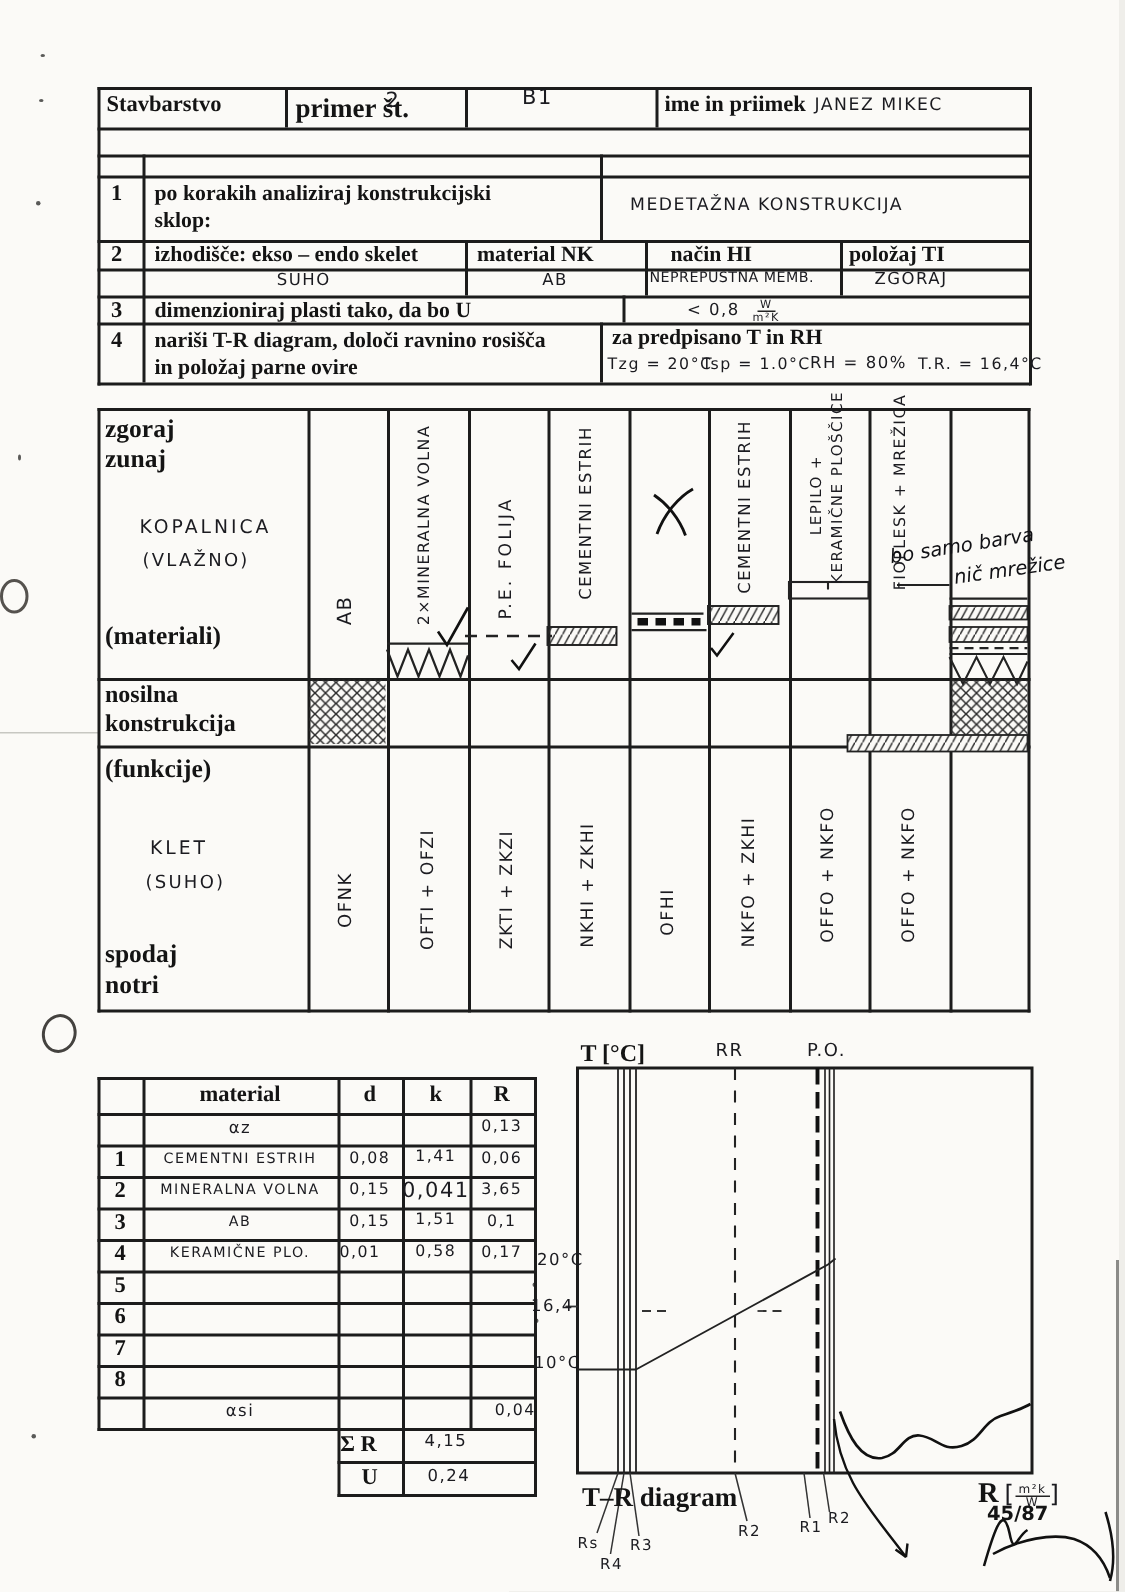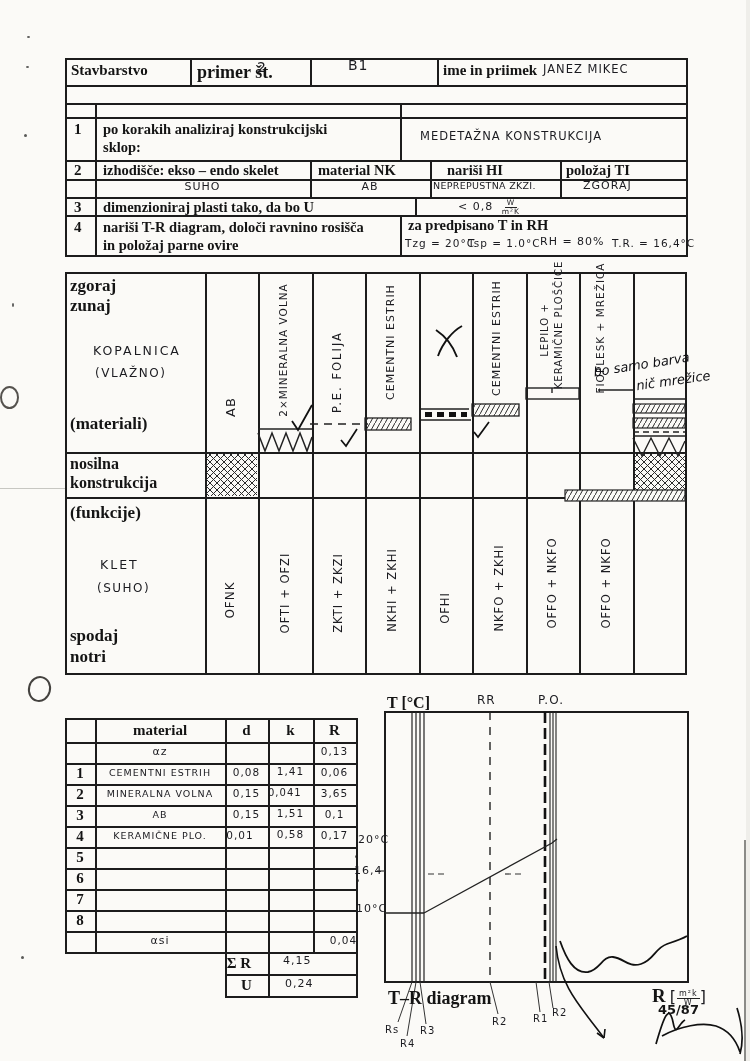--- a/index.html
+++ b/index.html
@@ -68,25 +68,25 @@
   <div class="t hw" style="left:543px;top:63px;font-size:11.5px">JANEZ MIKEC</div>
 
   <div class="t sb" style="left:74px;top:121px;font-size:15px">1</div>
   <div class="t sb" style="left:103px;top:121px;font-size:14.5px">po korakih analiziraj konstrukcijski</div>
   <div class="t sb" style="left:103px;top:139px;font-size:14.5px">sklop:</div>
   <div class="t hw" style="left:420px;top:130px;font-size:11.5px">MEDETAŽNA  KONSTRUKCIJA</div>
 
   <div class="t sb" style="left:74px;top:162px;font-size:15px">2</div>
   <div class="t sb" style="left:103px;top:162px;font-size:14.5px">izhodišče: ekso – endo skelet</div>
   <div class="t sb" style="left:318px;top:162px;font-size:14.5px">material NK</div>
-  <div class="t sb" style="left:447px;top:162px;font-size:14.5px">nariši HI</div>
+  <div class="t sb" style="left:447px;top:162px;font-size:14.5px">način HI</div>
   <div class="t sb" style="left:566px;top:162px;font-size:14.5px">položaj TI</div>
   <div class="t hw ctr" style="left:95px;top:181px;width:215px;font-size:11px">SUHO</div>
   <div class="t hw ctr" style="left:310px;top:181px;width:120px;font-size:11px">AB</div>
-  <div class="t hw" style="left:433px;top:181px;font-size:9.5px;letter-spacing:0.3px">NEPREPUSTNA ZKZI.</div>
+  <div class="t hw" style="left:433px;top:181px;font-size:9.5px;letter-spacing:0.3px">NEPREPUSTNA MEMB.</div>
   <div class="t hw" style="left:583px;top:180px;font-size:11px">ZGORAJ</div>
 
   <div class="t sb" style="left:74px;top:199px;font-size:15px">3</div>
   <div class="t sb" style="left:103px;top:199px;font-size:14.5px">dimenzioniraj plasti tako, da bo U</div>
   <div class="t hw" style="left:458px;top:199px;font-size:11px">
     <span>&lt; 0,8</span>
     <span class="frac" style="font-size:7.5px;margin-left:4px">
         <span class="fn">W</span>
         <span>m²K</span>
       </span>
@@ -243,21 +243,21 @@
 
   <div class="t sb ctr" style="left:65px;top:765px;width:30px;font-size:15px">1</div>
   <div class="t hw ctr" style="left:95px;top:768px;width:130px;font-size:9.5px">CEMENTNI ESTRIH</div>
   <div class="t hw ctr" style="left:225px;top:767px;width:43px;font-size:10.5px">0,08</div>
   <div class="t hw ctr" style="left:268px;top:766px;width:45px;font-size:10.5px">1,41</div>
   <div class="t hw ctr" style="left:313px;top:767px;width:43px;font-size:10.5px">0,06</div>
 
   <div class="t sb ctr" style="left:65px;top:786px;width:30px;font-size:15px">2</div>
   <div class="t hw ctr" style="left:95px;top:789px;width:130px;font-size:9.5px">MINERALNA VOLNA</div>
   <div class="t hw ctr" style="left:225px;top:788px;width:43px;font-size:10.5px">0,15</div>
-  <div class="t hw ctr" style="left:268px;top:787px;width:26px;font-size:10px">0,041</div>
+  <div class="t hw ctr" style="left:268px;top:787px;width:26px;font-size:14px">0,041</div>
   <div class="t hw ctr" style="left:313px;top:788px;width:43px;font-size:10.5px">3,65</div>
 
   <div class="t sb ctr" style="left:65px;top:807px;width:30px;font-size:15px">3</div>
   <div class="t hw ctr" style="left:95px;top:810px;width:130px;font-size:9.5px">AB</div>
   <div class="t hw ctr" style="left:225px;top:809px;width:43px;font-size:10.5px">0,15</div>
   <div class="t hw ctr" style="left:268px;top:808px;width:45px;font-size:10.5px">1,51</div>
   <div class="t hw ctr" style="left:313px;top:809px;width:43px;font-size:10.5px">0,1</div>
 
   <div class="t sb ctr" style="left:65px;top:828px;width:30px;font-size:15px">4</div>
   <div class="t hw ctr" style="left:95px;top:831px;width:130px;font-size:9.5px">KERAMIČNE PLO.</div>

